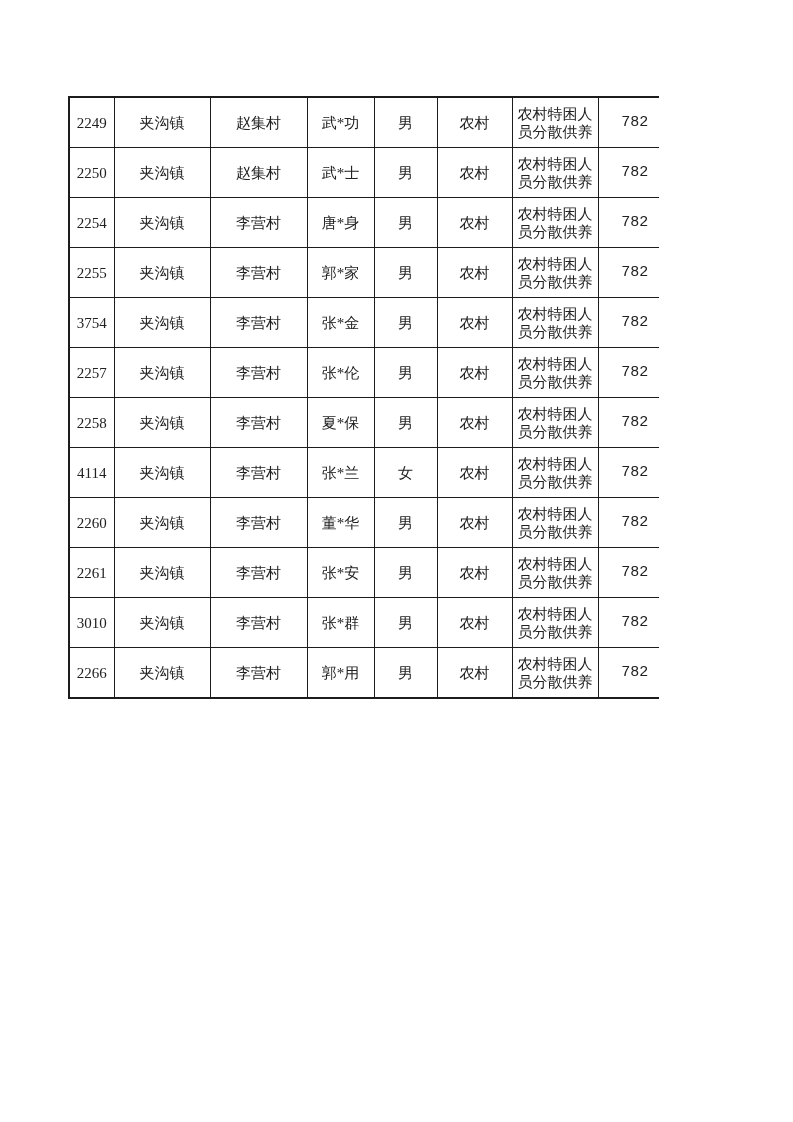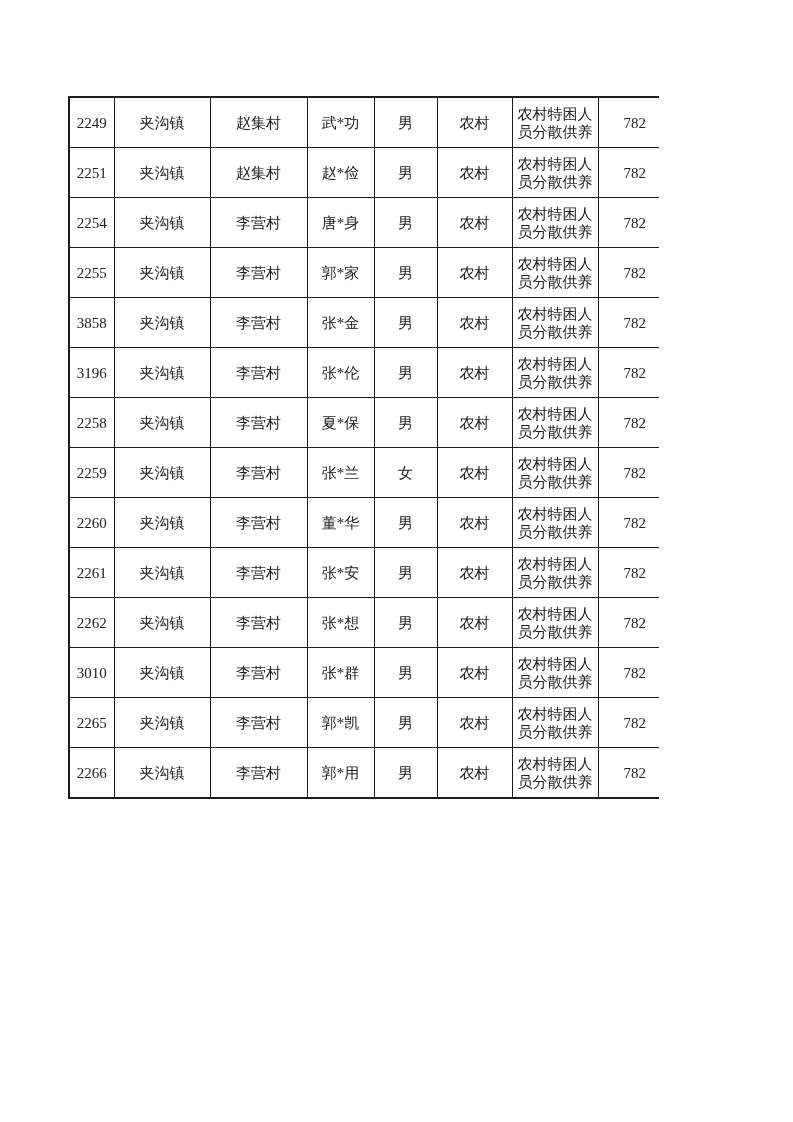--- a/index.html
+++ b/index.html
@@ -32,21 +32,21 @@
     text-align: center;
     vertical-align: middle;
     font-size: 15px;
     line-height: 1.2;
     color: #212121;
     overflow: hidden;
     word-break: break-all;
   }
   td.col-seq      { font-size: 15px; letter-spacing: 0px; }
   td.col-category { font-size: 15px; line-height: 1.25; padding: 0 2px; }
-  td.col-amount   { font-size: 15px; }
+  td.col-amount   { font-size: 15px; font-family: Liberation Mono, monospace; }
 </style>
 </head>
 <body>
 
 <div class="sheet">
   <table class="roster">
     <colgroup>
       <col style="width:45px">
       <col style="width:96px">
       <col style="width:97px">
@@ -61,24 +61,24 @@
           <td class="col-seq">2249</td>
           <td class="col-town">夹沟镇</td>
           <td class="col-village">赵集村</td>
           <td class="col-name">武*功</td>
           <td class="col-gender">男</td>
           <td class="col-area">农村</td>
           <td class="col-category">农村特困人员分散供养</td>
           <td class="col-amount">782</td>
         </tr>
         <tr>
-          <td class="col-seq">2251</td>
+          <td class="col-seq">2250</td>
           <td class="col-town">夹沟镇</td>
           <td class="col-village">赵集村</td>
-          <td class="col-name">赵*俭</td>
+          <td class="col-name">武*士</td>
           <td class="col-gender">男</td>
           <td class="col-area">农村</td>
           <td class="col-category">农村特困人员分散供养</td>
           <td class="col-amount">782</td>
         </tr>
         <tr>
           <td class="col-seq">2254</td>
           <td class="col-town">夹沟镇</td>
           <td class="col-village">李营村</td>
           <td class="col-name">唐*身</td>
@@ -91,51 +91,51 @@
           <td class="col-seq">2255</td>
           <td class="col-town">夹沟镇</td>
           <td class="col-village">李营村</td>
           <td class="col-name">郭*家</td>
           <td class="col-gender">男</td>
           <td class="col-area">农村</td>
           <td class="col-category">农村特困人员分散供养</td>
           <td class="col-amount">782</td>
         </tr>
         <tr>
-          <td class="col-seq">3858</td>
+          <td class="col-seq">3754</td>
           <td class="col-town">夹沟镇</td>
           <td class="col-village">李营村</td>
           <td class="col-name">张*金</td>
           <td class="col-gender">男</td>
           <td class="col-area">农村</td>
           <td class="col-category">农村特困人员分散供养</td>
           <td class="col-amount">782</td>
         </tr>
         <tr>
-          <td class="col-seq">3196</td>
+          <td class="col-seq">2257</td>
           <td class="col-town">夹沟镇</td>
           <td class="col-village">李营村</td>
           <td class="col-name">张*伦</td>
           <td class="col-gender">男</td>
           <td class="col-area">农村</td>
           <td class="col-category">农村特困人员分散供养</td>
           <td class="col-amount">782</td>
         </tr>
         <tr>
           <td class="col-seq">2258</td>
           <td class="col-town">夹沟镇</td>
           <td class="col-village">李营村</td>
           <td class="col-name">夏*保</td>
           <td class="col-gender">男</td>
           <td class="col-area">农村</td>
           <td class="col-category">农村特困人员分散供养</td>
           <td class="col-amount">782</td>
         </tr>
         <tr>
-          <td class="col-seq">2259</td>
+          <td class="col-seq">4114</td>
           <td class="col-town">夹沟镇</td>
           <td class="col-village">李营村</td>
           <td class="col-name">张*兰</td>
           <td class="col-gender">女</td>
           <td class="col-area">农村</td>
           <td class="col-category">农村特困人员分散供养</td>
           <td class="col-amount">782</td>
         </tr>
         <tr>
           <td class="col-seq">2260</td>
@@ -151,44 +151,24 @@
           <td class="col-seq">2261</td>
           <td class="col-town">夹沟镇</td>
           <td class="col-village">李营村</td>
           <td class="col-name">张*安</td>
           <td class="col-gender">男</td>
           <td class="col-area">农村</td>
           <td class="col-category">农村特困人员分散供养</td>
           <td class="col-amount">782</td>
         </tr>
         <tr>
-          <td class="col-seq">2262</td>
-          <td class="col-town">夹沟镇</td>
-          <td class="col-village">李营村</td>
-          <td class="col-name">张*想</td>
-          <td class="col-gender">男</td>
-          <td class="col-area">农村</td>
-          <td class="col-category">农村特困人员分散供养</td>
-          <td class="col-amount">782</td>
-        </tr>
-        <tr>
           <td class="col-seq">3010</td>
           <td class="col-town">夹沟镇</td>
           <td class="col-village">李营村</td>
           <td class="col-name">张*群</td>
-          <td class="col-gender">男</td>
-          <td class="col-area">农村</td>
-          <td class="col-category">农村特困人员分散供养</td>
-          <td class="col-amount">782</td>
-        </tr>
-        <tr>
-          <td class="col-seq">2265</td>
-          <td class="col-town">夹沟镇</td>
-          <td class="col-village">李营村</td>
-          <td class="col-name">郭*凯</td>
           <td class="col-gender">男</td>
           <td class="col-area">农村</td>
           <td class="col-category">农村特困人员分散供养</td>
           <td class="col-amount">782</td>
         </tr>
         <tr>
           <td class="col-seq">2266</td>
           <td class="col-town">夹沟镇</td>
           <td class="col-village">李营村</td>
           <td class="col-name">郭*用</td>

